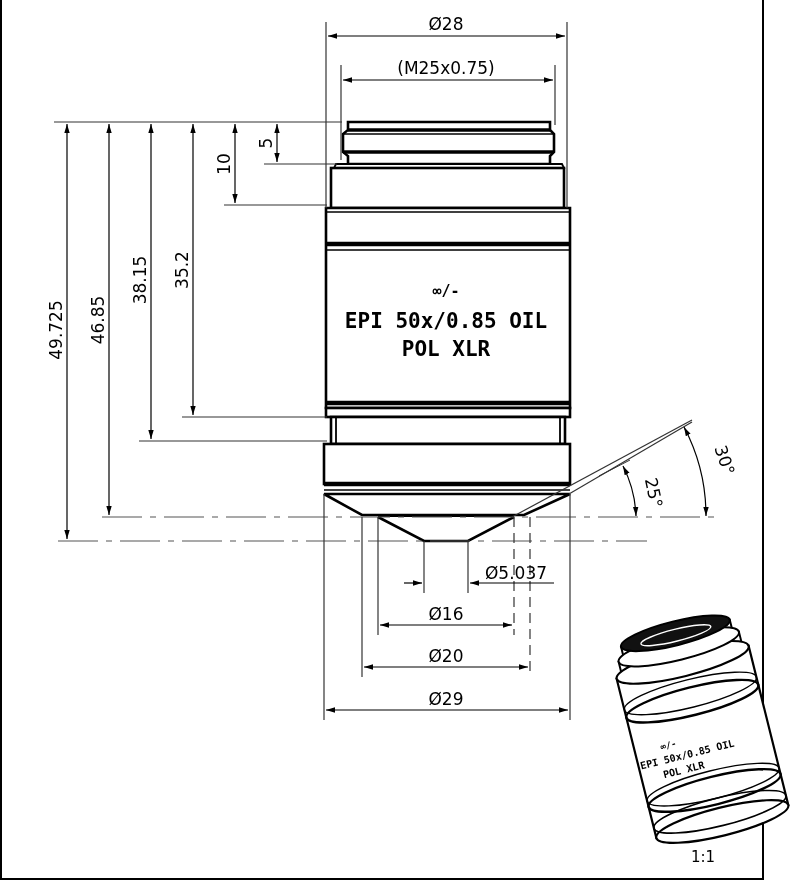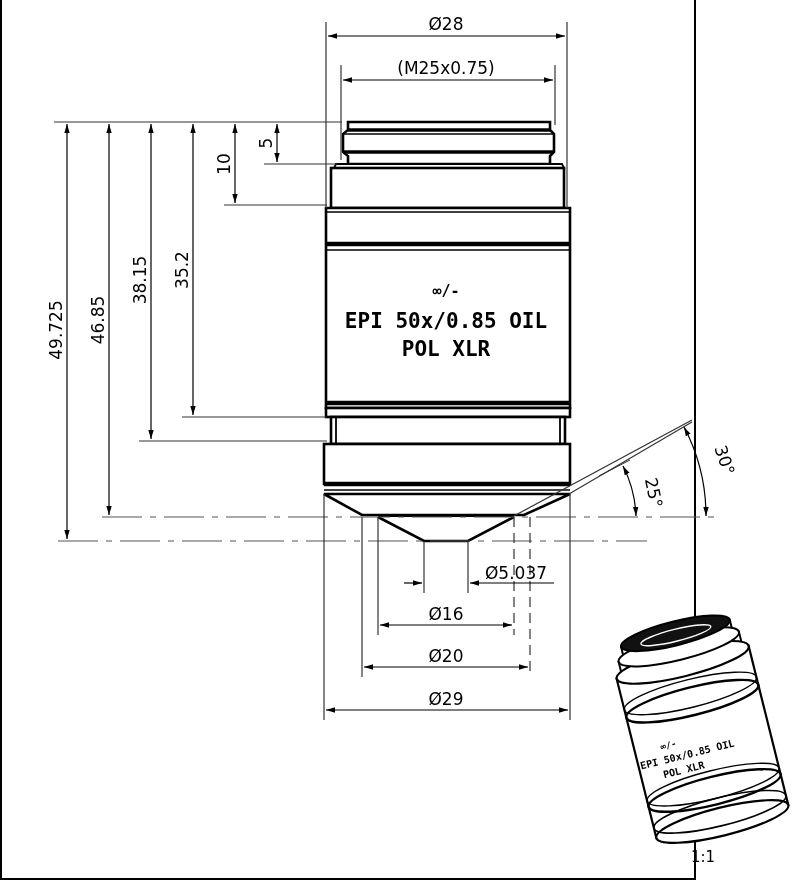--- a/index.html
+++ b/index.html
@@ -1,18 +1,18 @@
 <!DOCTYPE html>
 <html><head>
 <meta charset="utf-8">
 <style>
   html, body { margin: 0; padding: 0; background: #ffffff; }
   body { width: 800px; height: 880px; overflow: hidden; }
   #sheet {
-    position: relative; width: 696px; height: 880px; box-sizing: border-box;
+    position: relative; width: 764px; height: 880px; box-sizing: border-box;
     border-left: 2px solid #000; border-right: 2px solid #000; border-bottom: 2px solid #000;
     background: #fff;
   }
   svg { position: absolute; left: 0; top: 0; }
   .dimtxt { font-family: "DejaVu Sans", sans-serif; font-size: 17px; fill: #000; }
   .engr { font-family: "DejaVu Sans Mono", monospace; font-weight: bold; fill: #000; }
   .scale { font-family: "DejaVu Sans", sans-serif; font-size: 15px; fill: #000; }
 </style>
 </head>
 <body>

